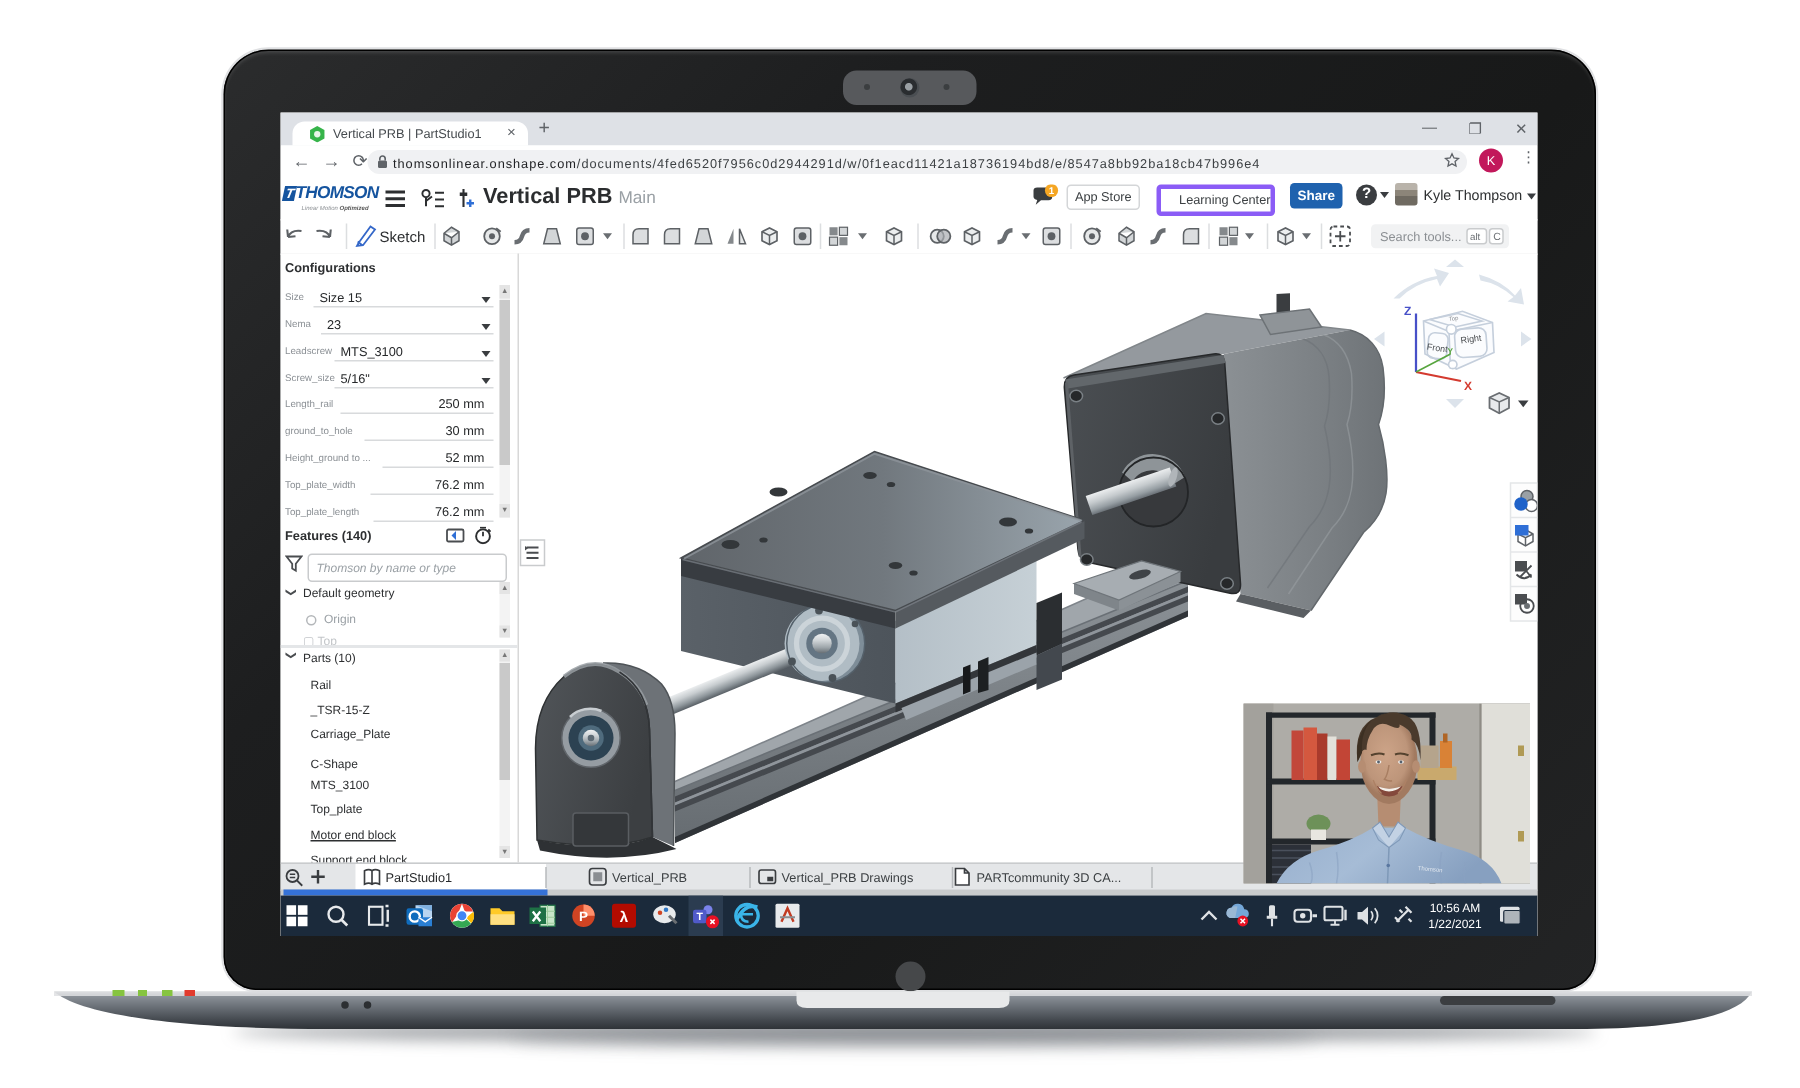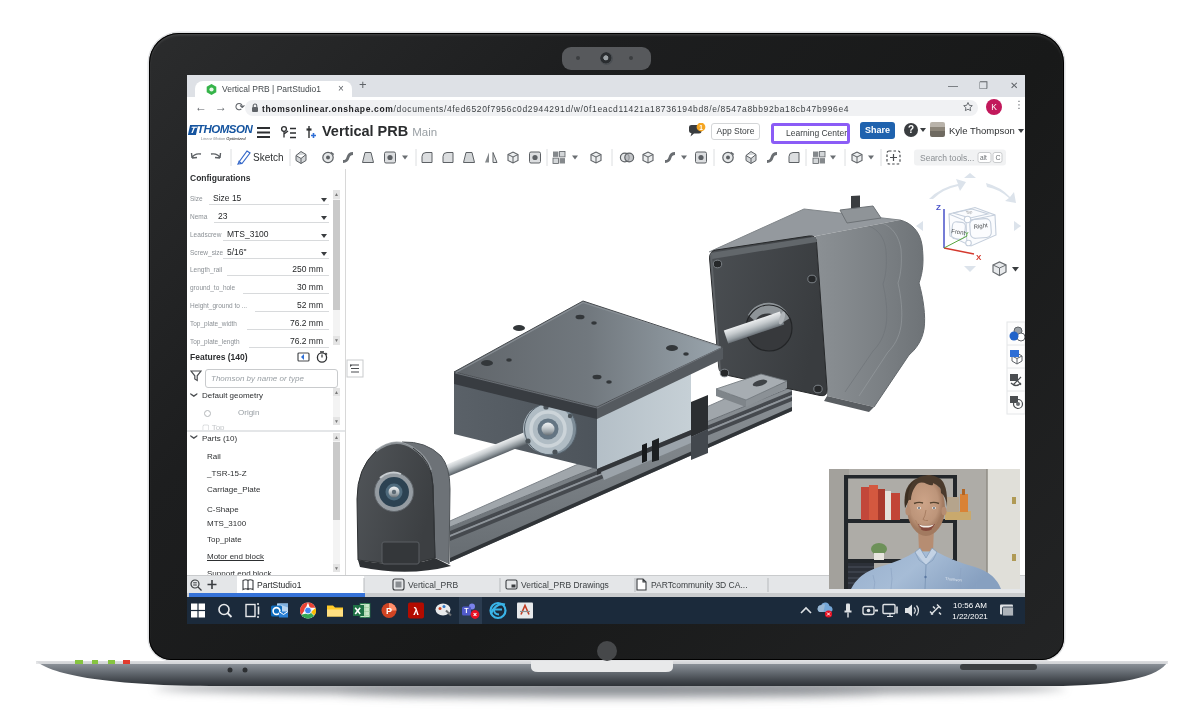--- a/index.html
+++ b/index.html
@@ -77,21 +77,21 @@
   </div>
   <div class="abs" id="urlrow">
     <div class="abs navic" style="left:8px">←</div>
     <div class="abs navic" style="left:28px">→</div>
     <div class="abs navic" style="left:48px">⟳</div>
     <div class="abs" id="urlpill"></div>
     <svg class="abs" style="left:64px;top:6px" width="8" height="10" viewBox="0 0 8 10">
         <rect x="1" y="4" width="6" height="5" rx="1" fill="#5f6368"></rect>
         <path d="M2.2 4V2.8a1.8 1.8 0 013.6 0V4" fill="none" stroke="#5f6368" stroke-width="1.1"></path>
       </svg>
-    <div class="abs" id="urltext"><b style="color:#202124;font-weight:bold">thomsonlinear.onshape.com</b>/documents/4fed6520f7956c0d2944291d/w/0f1eacd11421a18736194bd8/e/8547a8bb92ba18cb47b996e4</div>
+    <div class="abs" id="urltext"><b style="color:#202124;font-weight:normal">thomsonlinear.onshape.com</b>/documents/4fed6520f7956c0d2944291d/w/0f1eacd11421a18736194bd8/e/8547a8bb92ba18cb47b996e4</div>
     <svg class="abs" style="left:775px;top:4px" width="12" height="12" viewBox="0 0 24 24">
         <path d="M12 3l2.6 5.6 6 .7-4.5 4.1 1.2 5.9L12 16.4l-5.3 2.9 1.2-5.9L3.4 9.3l6-.7z" fill="none" stroke="#5f6368" stroke-width="1.8"></path>
       </svg>
     <div class="abs" style="left:799px;top:2px;width:16px;height:16px;border-radius:50%;background:#c2185b;color:#fff;font-size:8.5px;text-align:center;line-height:16px;">K</div>
     <div class="abs" style="left:827px;top:2px;font-size:10px;color:#5f6368;">⋮</div>
   </div>
   <div class="abs" id="oshead">
 
     <div class="abs" style="left:2px;top:6px;width:64px;">
       <div style="font-style:italic;font-weight:bold;font-size:11.5px;color:#15549f;letter-spacing:-.5px;line-height:11px;">
@@ -299,21 +299,21 @@
     <svg class="abs" style="left:3px;top:201px" width="12" height="12" viewBox="0 0 12 12">
         <path d="M1 1 L11 1 L7.2 5.8 L7.2 10.5 L4.8 9 L4.8 5.8 Z" fill="none" stroke="#4a4d50" stroke-width="1.2"></path>
       </svg>
     <div class="abs" style="left:18px;top:200px;width:131px;height:17px;border:1px solid #c9cbcd;border-radius:3px;background:#fff;">
       <span style="position:absolute;left:5px;top:4px;font-style:italic;color:#9aa0a5;font-size:8px;">Thomson by name or type</span>
     </div>
 
     <div class="abs" style="left:4px;top:222px;color:#4a4d50;font-size:7px;transform:rotate(90deg);">❯</div>
     <div class="abs" style="left:15px;top:222px;font-size:8px;color:#2d2f31;">Default geometry</div>
     <div class="abs" style="left:17px;top:241px;width:5px;height:5px;border-radius:50%;border:1.5px solid #b4b7ba;"></div>
-    <div class="abs" style="left:29px;top:239px;font-size:8px;color:#9aa0a5;margin-left:22px;">Origin</div>
+    <div class="abs" style="left:29px;top:239px;font-size:8px;color:#9aa0a5;">Origin</div>
     <div class="abs" style="left:15px;top:254px;font-size:8px;color:#c3c6c9;overflow:hidden;height:8px;">▢ Top</div>
     <div class="abs" style="left:146px;top:219px;width:7px;height:37px;background:#f3f3f3;"></div>
     <div class="abs" style="left:146px;top:219px;width:7px;height:8px;background:#e4e4e4;color:#777;font-size:5px;text-align:center;line-height:8px;">▲</div>
     <div class="abs" style="left:146px;top:248px;width:7px;height:8px;background:#e4e4e4;color:#777;font-size:5px;text-align:center;line-height:8px;">▼</div>
     <div class="abs" style="left:0px;top:261px;width:158px;height:2px;background:#e4e6e8;"></div>
 
     <div class="abs" style="left:4px;top:264px;color:#4a4d50;font-size:7px;transform:rotate(90deg);">❯</div>
     <div class="abs" style="left:15px;top:265px;font-size:8px;color:#2d2f31;">Parts (10)</div>
     <div class="abs" style="left:20px;top:283px;font-size:8px;color:#2d2f31;">Rail</div>
     <div class="abs" style="left:20px;top:300px;font-size:8px;color:#2d2f31;">_TSR-15-Z</div>

